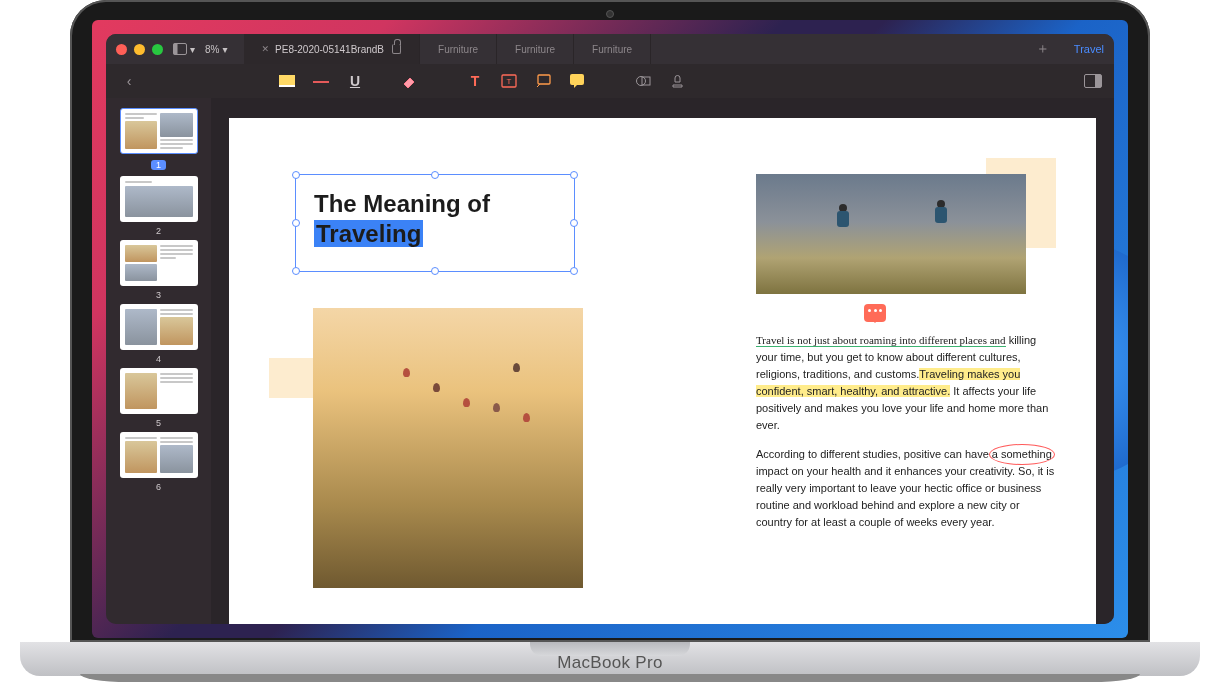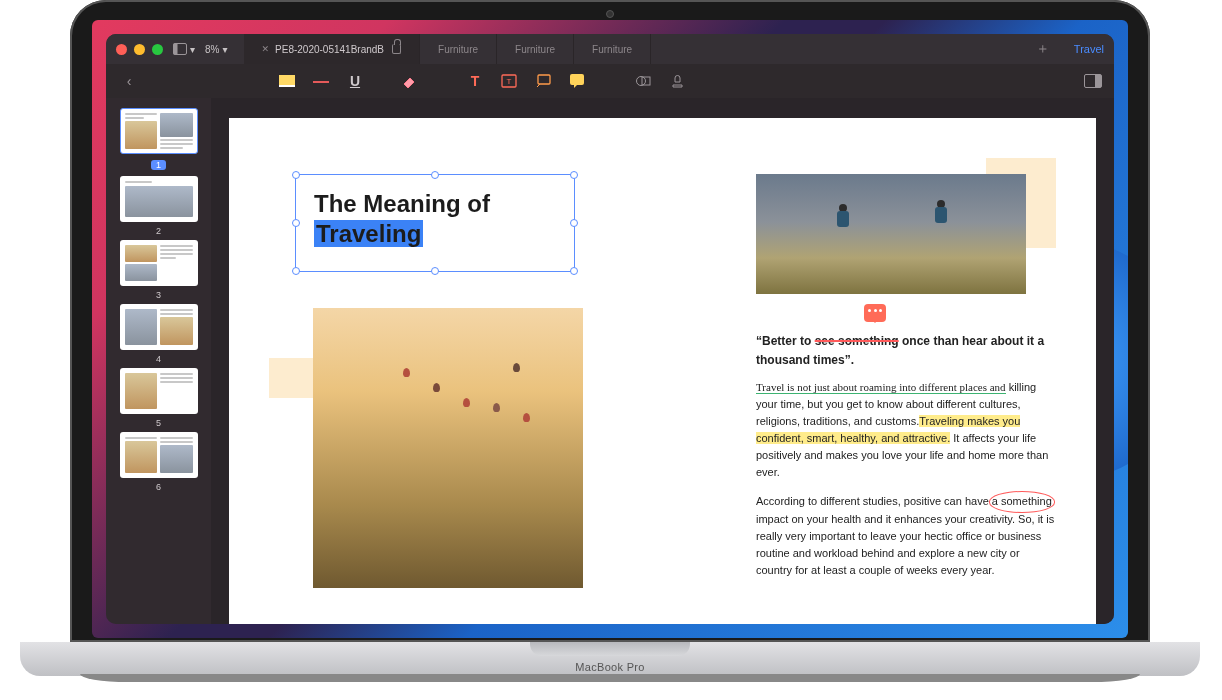--- a/index.html
+++ b/index.html
@@ -8,21 +8,21 @@
   
   .laptop { position: absolute; top: 0; left: 70px; width: 1080px; }
   .bezel { width: 1080px; height: 642px; background: #1a1a1a; border-radius: 36px 36px 0 0; padding: 20px 22px 4px; position: relative; box-shadow: inset 0 0 0 2px #555; }
   .camera { position:absolute; top:10px; left:50%; transform:translateX(-50%); width:8px; height:8px; background:#333; border-radius:50%; border:1px solid #555; }
   .screen-wrap { width: 100%; height: 100%; border-radius: 6px; overflow: hidden; background: linear-gradient(135deg,#e23a5f 0%,#d03560 18%,#2d2250 42%,#2d2250 48%,#1b63c7 60%,#2c8eea 100%); position: relative; }
   
   .screen-wrap::after{content:'';position:absolute;right:-60px;top:220px;width:240px;height:240px;border-radius:50%;background:radial-gradient(circle,#3fa0ff 0%,#1b63c7 80%);}
   .base { width: 1180px; height: 34px; margin-left:-50px; background: linear-gradient(#e2e2e5,#bfc0c4); border-radius: 0 0 20px 20px; position: relative; }
   .base::after{content:'';position:absolute;bottom:-6px;left:60px;right:60px;height:8px;background:#888;border-radius:0 0 60px 60px/0 0 10px 10px;}
   .notch { width:160px; height:14px; background:linear-gradient(#b8b9bd,#d7d8db); margin:0 auto; border-radius:0 0 12px 12px;}
-  .macbook-label{position:absolute;bottom:3px;left:50%;transform:translateX(-50%);font-size:11px;color:#555;letter-spacing:0.3px;}
+  .macbook-label{position:absolute;bottom:3px;left:50%;transform:translateX(-50%);font-size:17px;color:#555;letter-spacing:0.3px;}
 
   
   .app { position: absolute; top: 14px; left: 14px; right: 14px; bottom: 14px; background: #363034; border-radius: 10px; overflow: hidden; display:flex; flex-direction:column; z-index:5;}
   .titlebar { height: 30px; background:#353035; display:flex; align-items:center; padding:0 10px; gap:10px; font-size:11px; color:#a9a3a6;}
   .traffic { display:flex; gap:7px; }
   .dot{width:11px;height:11px;border-radius:50%;}
   .dot.r{background:#ff5f57;} .dot.y{background:#febc2e;} .dot.g{background:#28c840;}
   .zoom-box{display:flex;align-items:center;gap:3px;font-size:10px;color:#c7c2c4;}
   .tab-strip{flex:1;display:flex;align-items:stretch;height:100%;margin-left:6px;}
   .tab{flex:0 0 auto;padding:0 18px;display:flex;align-items:center;gap:6px;font-size:10px;color:#8c868a;border-right:1px solid #2a2528;position:relative;}
@@ -325,23 +325,20 @@
 
               <div class="comment-ic">
                   <span>
                     <i></i>
                     <i></i>
                     <i></i>
                   </span>
                 </div>
 
               <div class="body-text">
-                <p class="quote">
-                  <span>“Better to </span><span class="squiggle strike-red">see something</span><span> once than hear about it a thousand times”.</span>
-                </p>
                 <p class="para">
                   <span class="ul-green">Travel is not just about roaming into different places and</span><span> killing your time, but you get to know about different cultures, religions, traditions, and customs.</span><span class="hl-yellow">Traveling makes you confident, smart, healthy, and attractive.</span><span> It affects your life positively and makes you love your life and home more than ever.</span>
                 </p>
                 <p class="para">
                   <span>According to different studies, positive can have </span><span class="circle-annot">a something</span><span> impact on your health and it enhances your creativity. So, it is really very important to leave your hectic office or business routine and workload behind and explore a new city or country for at least a couple of weeks every year.</span>
                 </p>
               </div>
 
             </div>
           </div>

